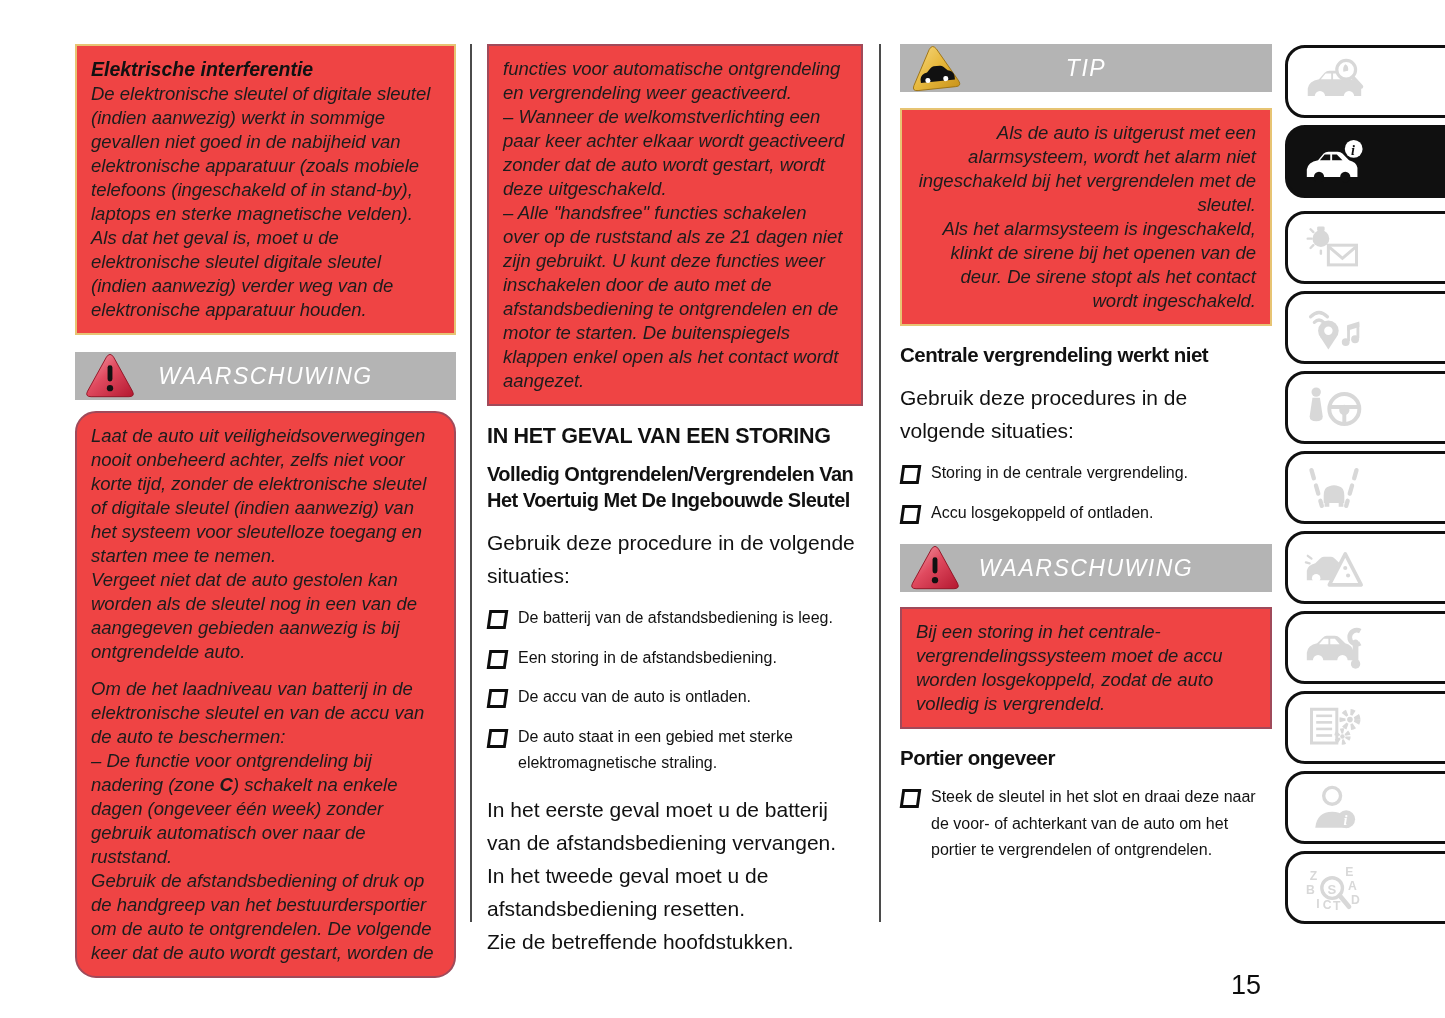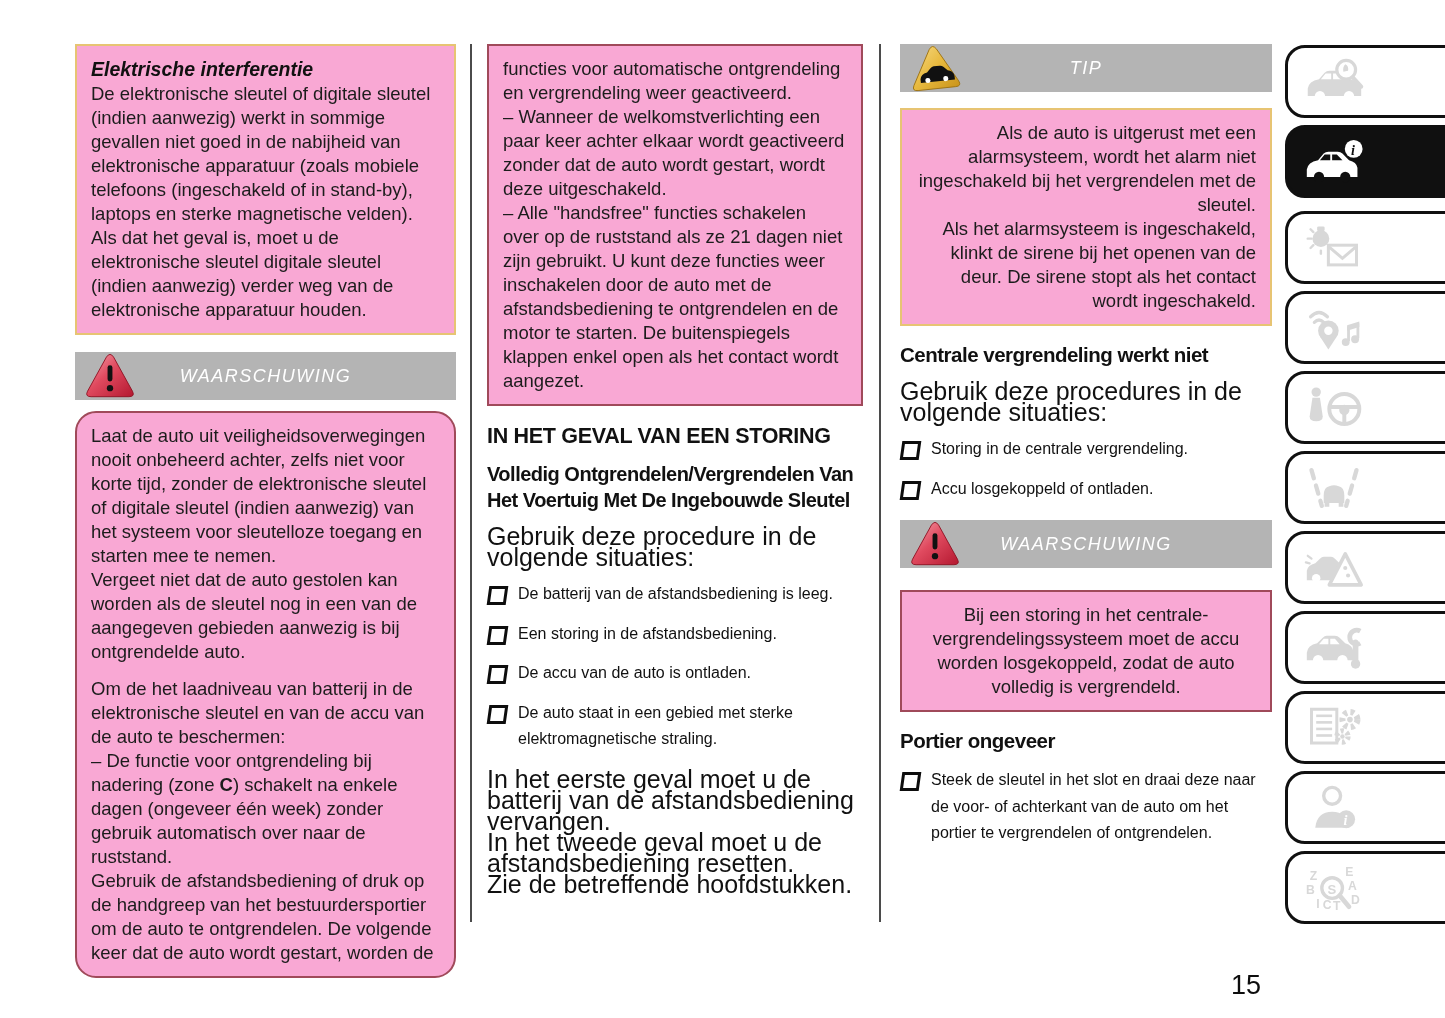--- a/index.html
+++ b/index.html
@@ -9,45 +9,45 @@
   }
   
   .col{position:absolute; top:44px;}
   .col1{left:75px;  width:381px;}
   .col2{left:487px; width:376px;}
   .col3{left:900px; width:372px;}
   .vdiv{position:absolute; top:44px; width:2px; height:878px; background:#4b4b4b;}
   .vdiv1{left:470px;} .vdiv2{left:879px;}
 
   
-  .fbox{box-sizing:border-box; padding:11px 14px; background:#f9a8d4;}
+  .fbox{box-sizing:border-box; padding:11px 14px; background:#ef4444;}
   .fbox.yellow{border:2px solid #e7c473;}
   .fbox.red{border:2px solid #a04a5a;}
   .boxtext{
-    font-size:18.5px; line-height:24px; color:#1c1c1c;
+    font-style:italic; font-size:18.5px; line-height:24px; color:#1c1c1c;
     white-space:pre-line; margin:0;
   }
   .boxtext + .boxtext{margin-top:13px;}
   .boxtitle{font-style:italic; font-weight:700; font-size:19.5px; line-height:24px; margin:0 0 1px 0;}
   .zone-letter{font-weight:700;}
 
   
   .bar{
     position:relative; height:48px; background:#b4b4b4; margin-top:0;
     display:flex; align-items:center; justify-content:center;
   }
   .bar .bar-label{
-    font-style:italic; color:#ffffff; font-size:18px; letter-spacing:1.5px;
+    font-style:italic; color:#ffffff; font-size:23px; letter-spacing:1.5px;
   }
   .bar .tri{position:absolute; left:8px; top:-3px; width:54px; height:54px;}
 
   
   .h-caps{font-weight:700; font-size:21.5px; letter-spacing:-0.3px; margin:18px 0 0 0;}
   .h-sub {font-weight:700; font-size:20px;  letter-spacing:-0.5px; line-height:26px; margin:12px 0 0 0;}
-  .body-p{font-size:25px; line-height:21px; margin:13px 0 0 0; white-space:pre-line;}
+  .body-p{font-size:21px; line-height:33px; margin:13px 0 0 0; white-space:pre-line;}
 
   
   ul.cblist{list-style:none; margin:4px 0 0 0; padding:0;}
   ul.cblist li{display:flex; margin-top:13px; font-size:16px; line-height:26.5px;}
   .cb{
     flex:none; display:inline-block; width:13px; height:13px;
     border:3.4px solid #0d0d0d; transform:skewX(-8deg);
     margin:5px 11px 0 1px;
   }
 
@@ -199,21 +199,21 @@
 
     <div class="bar" style="margin-top:18px;">
       <svg class="tri" viewBox="0 0 60 54">
         <path d="M26 6 q4 -6 8 0 l21 38 q3 6 -4 6 H9 q-7 0 -4 -6 z" fill="url(#gradRed1)" stroke="#8c1020" stroke-width="1"></path>
         <rect x="27.3" y="15" width="5.4" height="18" rx="2.6" fill="#111"></rect>
         <circle cx="30" cy="40.5" r="3.5" fill="#111"></circle>
       </svg>
       <span class="bar-label">WAARSCHUWING</span>
     </div>
 
-    <div class="fbox red" style="margin-top:22px;text-align:center;">
+    <div class="fbox red" style="margin-top:15px;">
       <p class="boxtext">Bij een storing in het centrale-vergrendelingssysteem moet de accu worden losgekoppeld, zodat de auto volledig is vergrendeld.</p>
     </div>
 
     <h3 class="h-sub" style="margin-top:16px; font-size:20.5px;">Portier ongeveer</h3>
 
     <ul class="cblist">
 
         <li>
           <span class="cb"></span>
           <span>Steek de sleutel in het slot en draai deze naar de voor- of achterkant van de auto om het portier te vergrendelen of ontgrendelen.</span>

